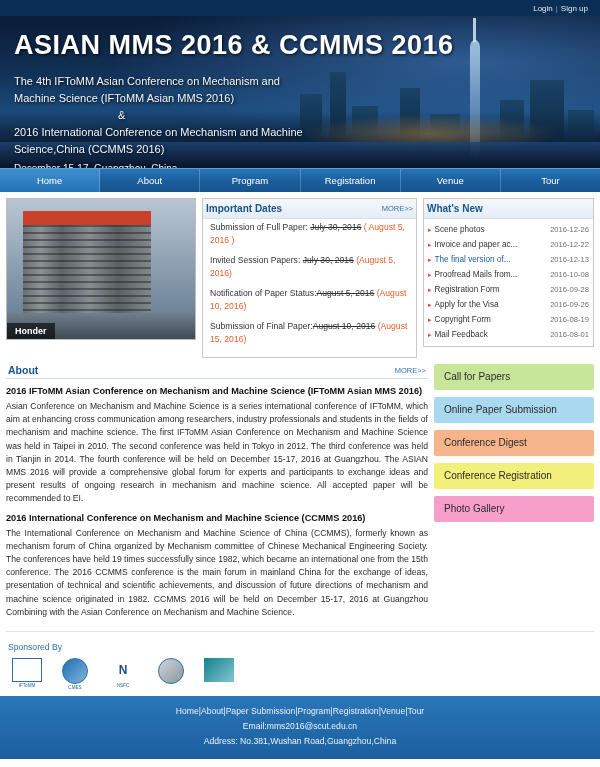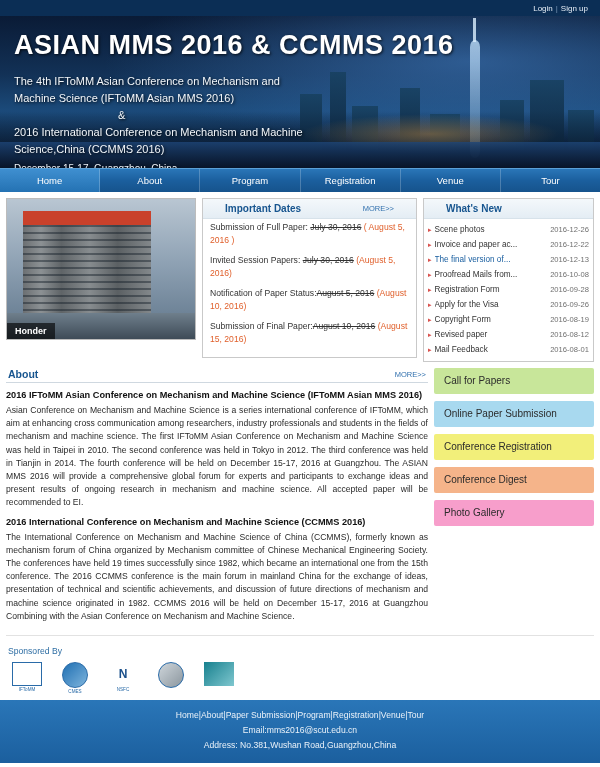--- a/index.html
+++ b/index.html
@@ -153,21 +153,21 @@
     padding: 3px 8px;
   }
 
   .panel {
     border: 1px solid #c9c9c9;
     background: #fff;
   }
   .panel-head {
     display: flex; align-items: center; justify-content: space-between;
     height: 20px;
-    padding: 0 22px;
+    padding: 0 3px;
     background: linear-gradient(to bottom,#f4f8fb,#e4edf4);
     border-bottom: 1px solid #d7e2ea;
   }
   .panel-head .t {
     color: #17558f; font-size: 10px; font-weight: bold;
   }
   .panel-head .more { color: #2f6fad; font-size: 7.5px; }
 
   .dates-body { padding: 2px 7px 4px 7px; }
   .date-row {
@@ -378,25 +378,20 @@
             <span class="nm">Apply for the Visa</span>
             <span class="nd">2016-09-26</span>
           </div>
           <div class="news-row">
             <span class="bullet">▸</span>
             <span class="nm">Copyright Form</span>
             <span class="nd">2016-08-19</span>
           </div>
           <div class="news-row">
             <span class="bullet">▸</span>
-            <span class="nm">Revised paper</span>
-            <span class="nd">2016-08-12</span>
-          </div>
-          <div class="news-row">
-            <span class="bullet">▸</span>
             <span class="nm">Mail Feedback</span>
             <span class="nd">2016-08-01</span>
           </div>
         </div>
       </div>
     </div>
   </div>
 
   <div class="lower">
     <div class="about">
@@ -406,22 +401,22 @@
       </div>
       <h3>2016 IFToMM Asian Conference on Mechanism and Machine Science (IFToMM Asian MMS 2016)</h3>
       <p>Asian Conference on Mechanism and Machine Science is a series international conference of IFToMM, which aim at enhancing cross communication among researchers, industry professionals and students in the fields of mechanism and machine science. The first IFToMM Asian Conference on Mechanism and Machine Science was held in Taipei in 2010. The second conference was held in Tokyo in 2012. The third conference was held in Tianjin in 2014. The fourth conference will be held on December 15-17, 2016 at Guangzhou. The ASIAN MMS 2016 will provide a comprehensive global forum for experts and participants to exchange ideas and present results of ongoing research in mechanism and machine science. All accepted paper will be recommended to EI.</p>
       <h3>2016 International Conference on Mechanism and Machine Science (CCMMS 2016)</h3>
       <p>The International Conference on Mechanism and Machine Science of China (CCMMS), formerly known as mechanism forum of China organized by Mechanism committee of Chinese Mechanical Engineering Society. The conferences have held 19 times successfully since 1982, which became an international one from the 15th conference. The 2016 CCMMS conference is the main forum in mainland China for the exchange of ideas, presentation of technical and scientific achievements, and discussion of future directions of mechanism and machine science originated in 1982. CCMMS 2016 will be held on December 15-17, 2016 at Guangzhou Combining with the Asian Conference on Mechanism and Machine Science.</p>
     </div>
 
     <div class="sidebtns">
       <div class="sidebtn" style="background:#c8e69a">Call for Papers</div>
       <div class="sidebtn" style="background:#a8d9ef">Online Paper Submission</div>
+      <div class="sidebtn" style="background:#f5b48a">Conference Digest</div>
       <div class="sidebtn" style="background:#f2ef7a">Conference Registration</div>
-      <div class="sidebtn" style="background:#f5b48a">Conference Digest</div>
       <div class="sidebtn" style="background:#f79ecb">Photo Gallery</div>
     </div>
   </div>
 
   <div class="divider"></div>
 
   <div class="sponsors">
     <div class="lbl">Sponsored By</div>
     <div class="logos">
       <div class="logo">

